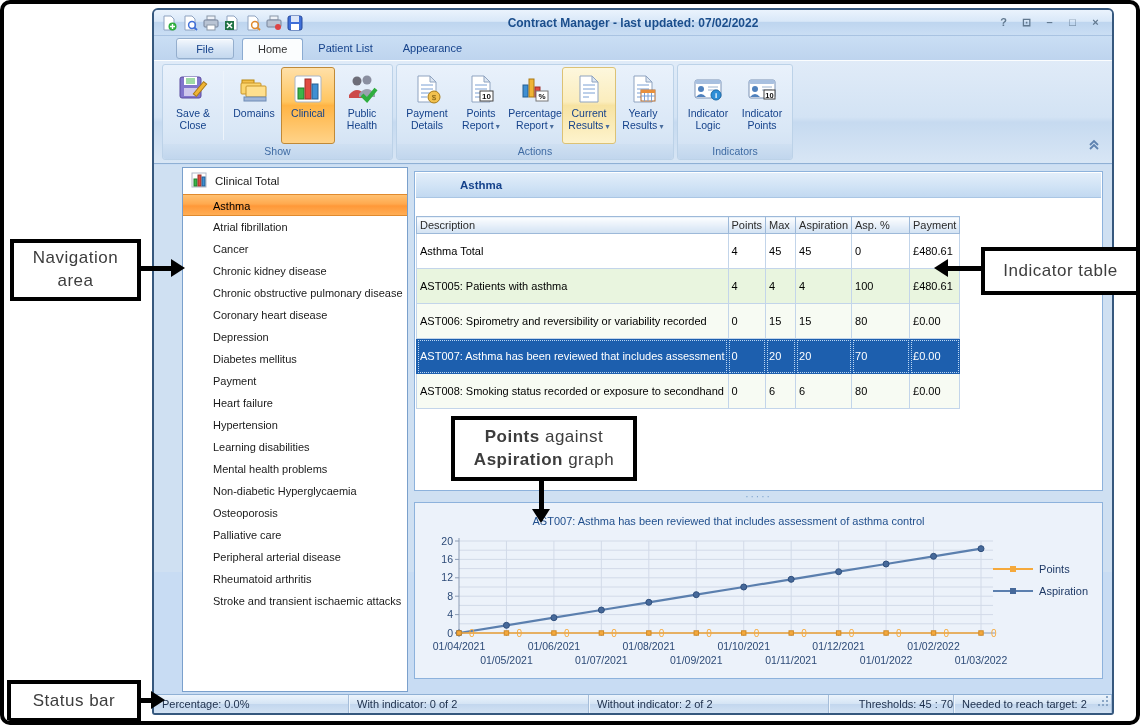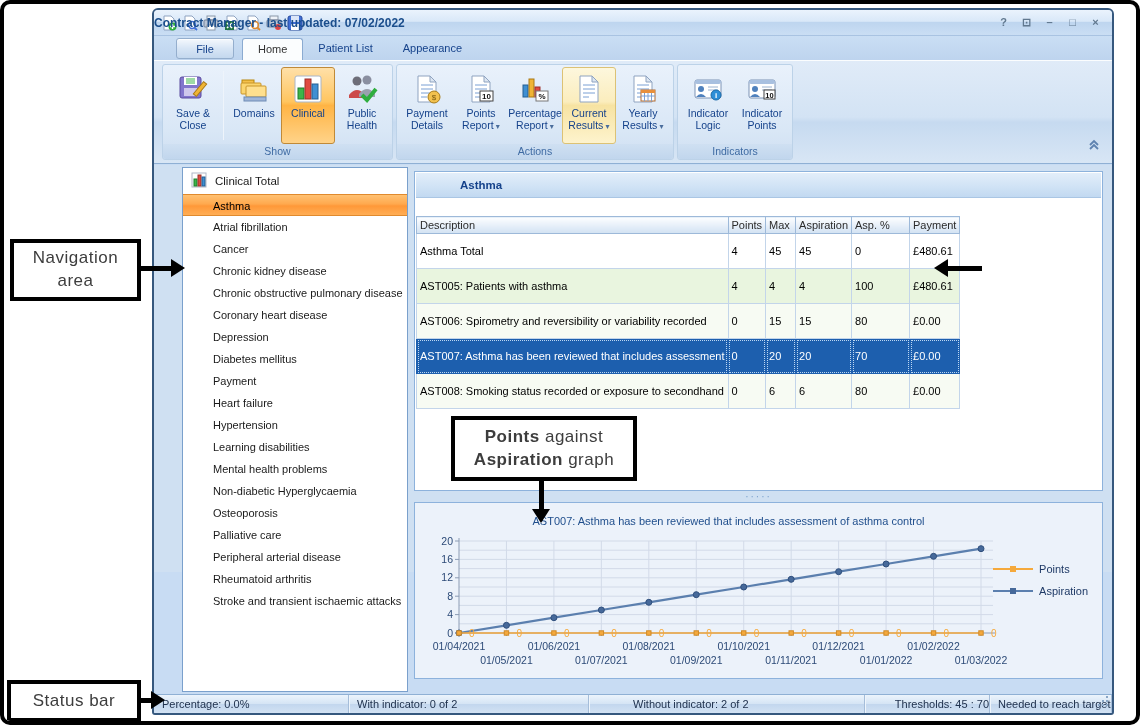--- a/index.html
+++ b/index.html
@@ -9,21 +9,21 @@
 
   
   .window { position:absolute; left:148px; top:4px; width:962px; height:707px;
             border:2px solid #36587e; border-radius:6px 6px 3px 3px; background:#c8dcf3; overflow:hidden; }
 
   .titlebar { position:absolute; left:0; top:0; width:100%; height:26px;
               background:linear-gradient(#eaf3fd 0%, #d9e8f8 45%, #bed5ef 50%, #cadef4 100%);
               border-bottom:1px solid #a9c3e2; }
   .qat { position:absolute; left:6px; top:4px; display:flex; gap:4px; align-items:center; }
   .qat .qicon { width:17px; height:17px; display:flex; align-items:center; justify-content:center; }
-  .title-text { position:absolute; left:0; right:0; top:0; height:36px; line-height:26px; 
+  .title-text { position:absolute; left:0; right:0; top:0; height:36px; line-height:26px; text-align:center;
                 font-size:12px; font-weight:bold; color:#1b4e8c; }
   .win-controls { position:absolute; right:8px; top:5px; display:flex; gap:6px; }
   .win-controls span { width:17px; height:15px; text-align:center; line-height:15px; font-size:11px;
                        font-weight:bold; color:#61788f; }
 
   
   .tabrow { position:absolute; left:0; top:26px; width:100%; height:24px;
             background:linear-gradient(#cadef4, #bed4ee); }
   .file-btn { position:absolute; left:22px; top:2px; width:58px; height:21px; text-align:center; line-height:20px;
               font-size:11px; color:#15428b; border:1px solid #94aecd; border-radius:3px;
@@ -629,21 +629,21 @@
             </div>
           </div>
       </div>
 
     </div>
 
     <div class="statusbar">
       <div id="status-items" style="display:flex; width:100%;">
           <div class="sseg" style="width: 195px;">Percentage: 0.0%</div>
           <div class="sseg" style="width: 240px;">With indicator: 0 of 2</div>
-          <div class="sseg" style="width: 240px; margin-left: 36px;">Without indicator: 2 of 2</div>
+          <div class="sseg" style="width: 240px;">Without indicator: 2 of 2</div>
           <div class="sseg" style="width: 125px; text-align: right;">Thresholds: 45 : 70</div>
           <div class="sseg" style="width: auto; flex: 1 1 0%;">Needed to reach target: 2</div>
         </div>
       <div class="grip">
         <svg width="12" height="12" viewBox="0 0 12 12">
           <g fill="#8aa6c6">
             <rect x="8" y="0" width="2" height="2"></rect>
               <rect x="8" y="4" width="2" height="2"></rect>
             <rect x="8" y="8" width="2" height="2"></rect>
               <rect x="4" y="4" width="2" height="2"></rect>
@@ -655,20 +655,23 @@
     </div>
   </div>
 
   <div class="callout" style="left:6px; top:235px; width:131px; height:62px;">
     <span>Navigation</span>
     <span>area</span>
   </div>
   <div class="arrow-line" style="left:137px; top:262px; width:32px; height:5px;"></div>
   <div class="arrow-head ah-right" style="left:167px; top:255px;"></div>
 
+  <div class="callout" style="left:977px; top:243px; width:159px; height:48px;">
+    <span>Indicator table</span>
+  </div>
   <div class="arrow-line" style="left:944px; top:262px; width:34px; height:5px;"></div>
   <div class="arrow-head ah-left" style="left:930px; top:255px;"></div>
 
   <div class="callout" style="left:447px; top:412px; width:186px; height:65px;">
     <span><b>Points</b><span> against</span></span>
     <span><b>Aspiration</b><span> graph</span></span>
   </div>
   <div class="arrow-line" style="left:535px; top:477px; width:5px; height:28px;"></div>
   <div class="arrow-head ah-down" style="left:528px; top:505px;"></div>
 

